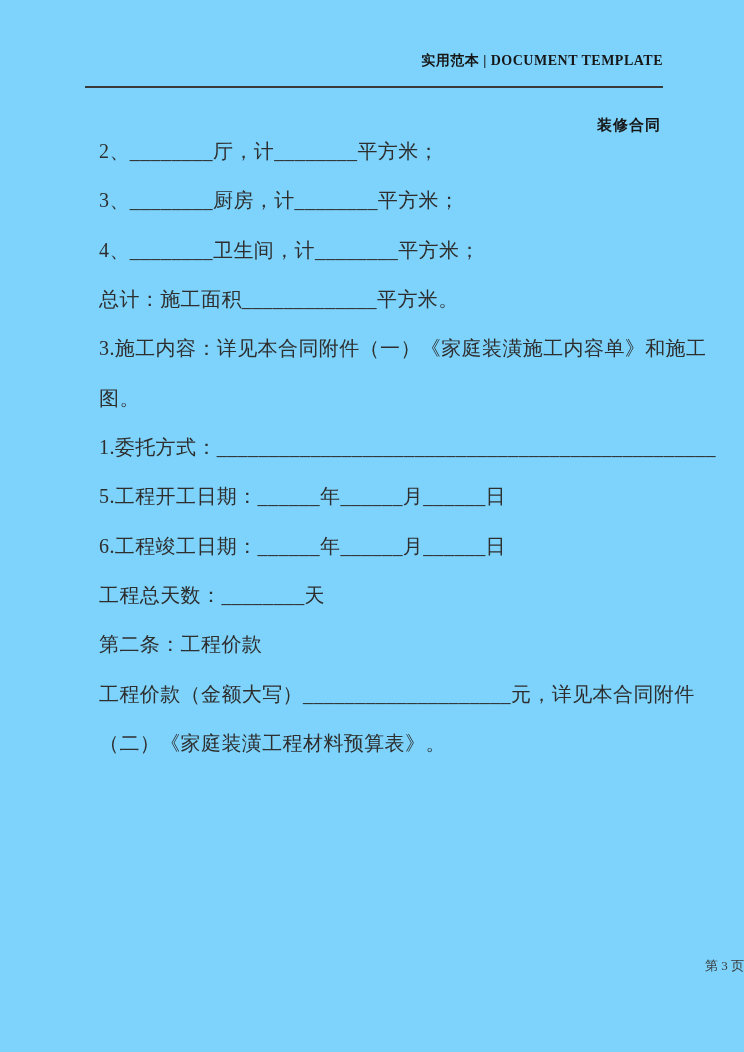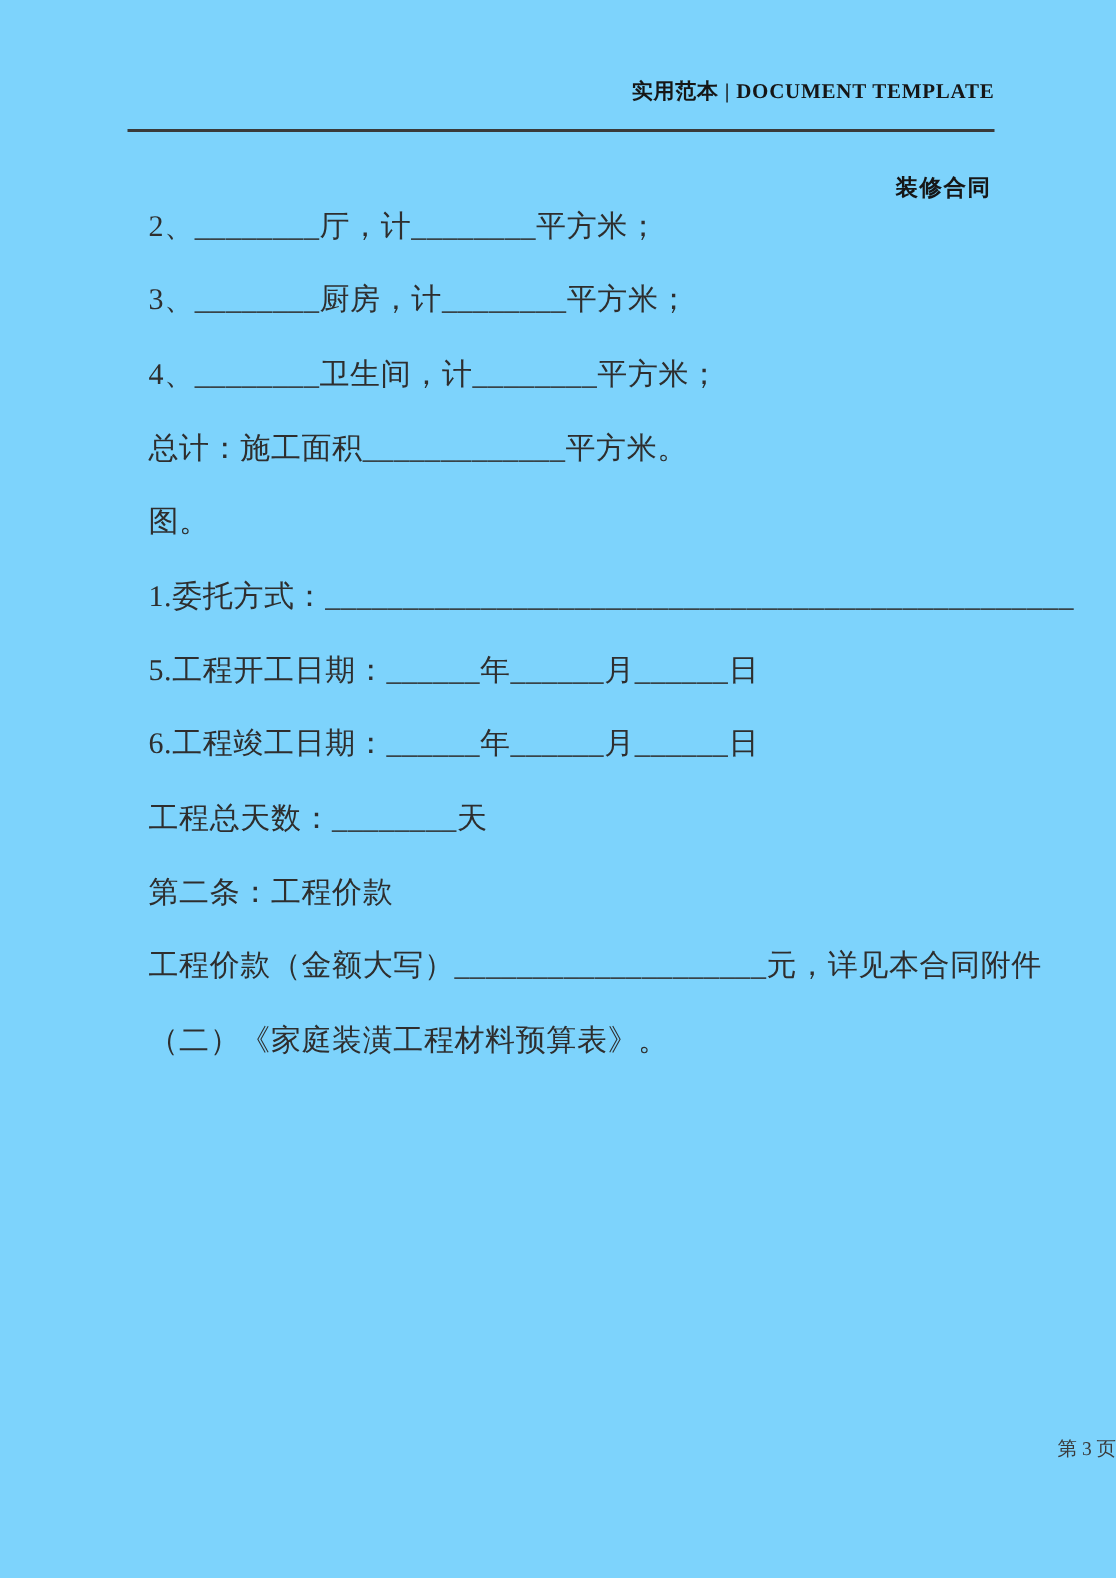--- a/index.html
+++ b/index.html
@@ -74,20 +74,21 @@
 
   <div class="rule"></div>
 
   <div class="doc-title">装修合同</div>
 
   <div class="content">
     <div class="line">2、________厅，计________平方米；</div>
     <div class="line">3、________厨房，计________平方米；</div>
     <div class="line">4、________卫生间，计________平方米；</div>
     <div class="line">总计：施工面积_____________平方米。</div>
+    <div class="line">3.施工内容：详见本合同附件（一）《家庭装潢施工内容单》和施工</div>
     <div class="line">图。</div>
     <div class="line">1.委托方式：________________________________________________</div>
     <div class="line">5.工程开工日期：______年______月______日</div>
     <div class="line">6.工程竣工日期：______年______月______日</div>
     <div class="line">工程总天数：________天</div>
     <div class="line">第二条：工程价款</div>
     <div class="line">工程价款（金额大写）____________________元，详见本合同附件</div>
     <div class="line">（二）《家庭装潢工程材料预算表》。</div>
   </div>
 

